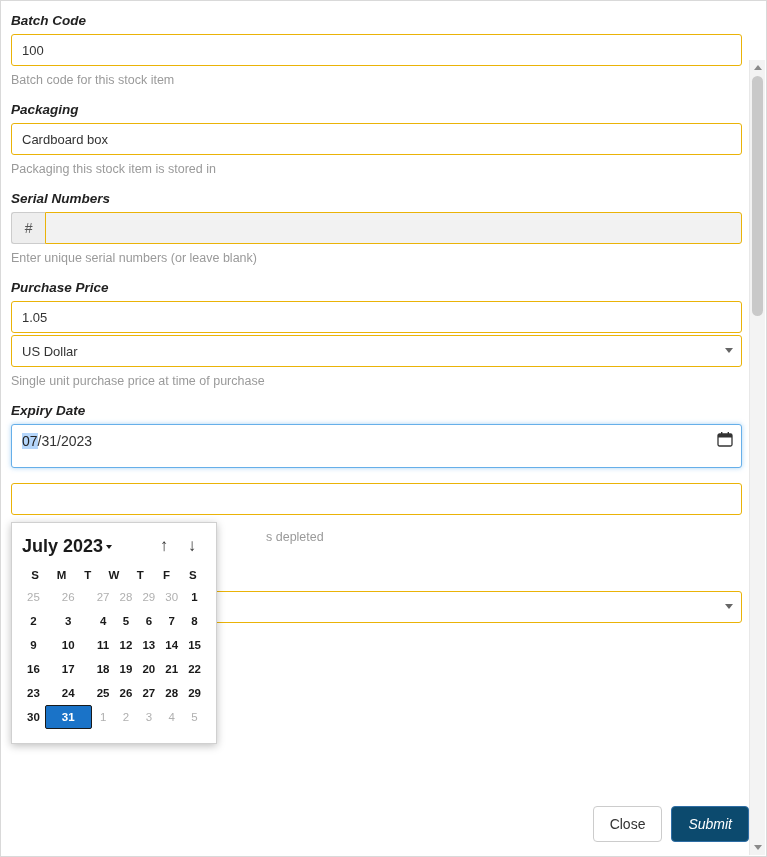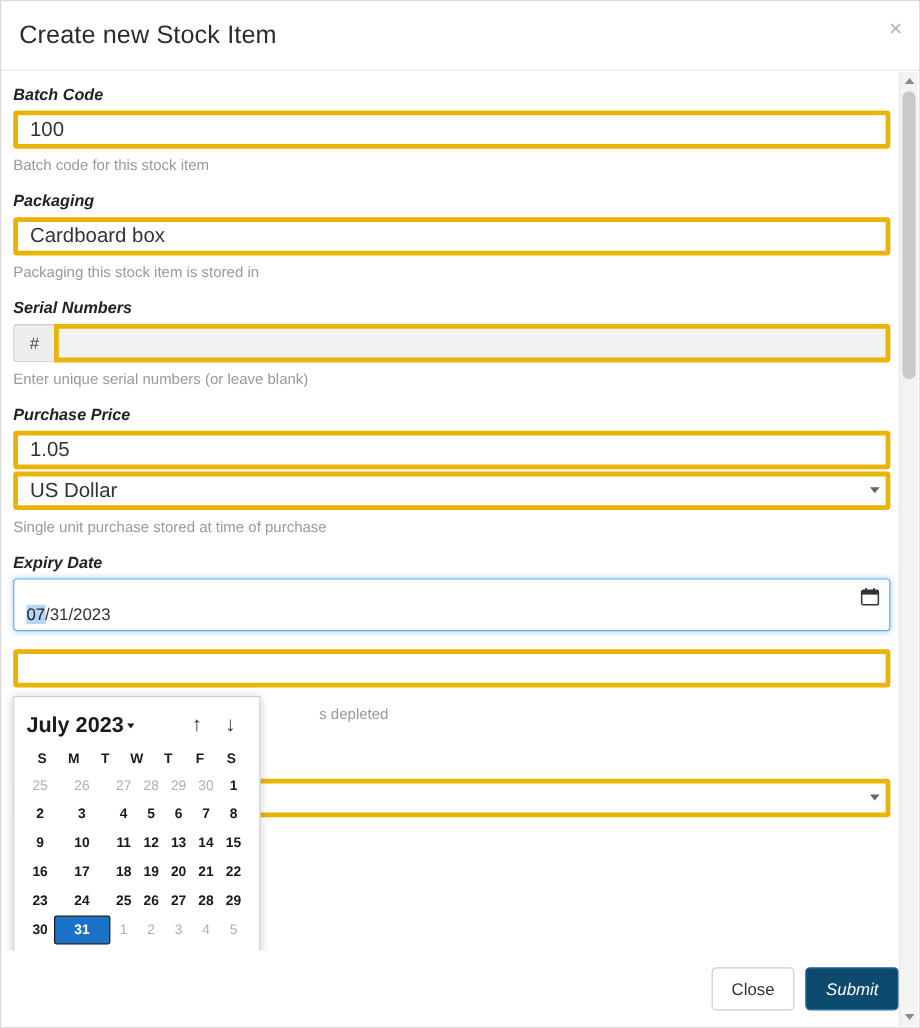--- a/index.html
+++ b/index.html
@@ -106,24 +106,24 @@
     margin: 0 0 6px 0;
     display: block;
     font-style: italic;
   }
   .field-input {
     display: block;
     width: 100%;
     box-sizing: border-box;
     height: 32px;
     padding: 5px 10px;
-    font-size: 17px;
+    font-size: 13px;
     color: #333333;
     background: #ffffff;
-    border: 4px solid #eab308;
+    border: 1px solid #eab308;
     border-radius: 3px;
     font-family: "Liberation Sans", sans-serif;
   }
   .field-help {
     font-size: 12.5px;
     color: #9a9a9a;
     margin: 7px 0 0 0;
     display: block;
   }
   .input-group {
@@ -169,21 +169,21 @@
     pointer-events: none;
   }
   .date-field {
     position: relative;
   }
   .date-input {
     display: block;
     width: 100%;
     box-sizing: border-box;
     height: 44px;
-    padding: 19px 10px;
+    padding: 6px 10px;
     font-size: 14px;
     color: #333333;
     background: #ffffff;
     border: 1px solid #66afe9;
     border-radius: 3px;
     box-shadow: 0 0 5px rgba(102,175,233,0.55);
     font-family: "Liberation Sans", sans-serif;
     line-height: 20px;
   }
   .date-seg-selected {
@@ -313,24 +313,20 @@
     text-align: right;
     padding: 6px 2px 2px 0;
   }
 </style>
 </head>
 <body>
 
 <div id="page">
   <div class="modal">
 
-    <div class="modal-header">
-      <div class="modal-title">Create new Stock Item</div>
-      <button class="modal-close">×</button>
-    </div>
 
     <div class="modal-body">
 
       <div class="field-group">
         <label class="field-label">Batch Code</label>
         <input class="field-input" value="100" style="">
         <span class="field-help">Batch code for this stock item</span>
       </div>
 
       <div class="field-group">
@@ -348,21 +344,21 @@
         <span class="field-help">Enter unique serial numbers (or leave blank)</span>
       </div>
 
       <div class="field-group">
         <label class="field-label">Purchase Price</label>
         <input class="field-input" value="1.05" style="">
         <div class="select-wrap" style="margin-top:2px;">
           <input class="field-input" readonly="" value="US Dollar" style="">
           <span class="select-caret"></span>
         </div>
-        <span class="field-help">Single unit purchase stored at time of purchase</span>
+        <span class="field-help">Single unit purchase price at time of purchase</span>
       </div>
 
       <div class="field-group">
         <label class="field-label">Expiry Date</label>
         <div class="date-field">
           <div class="date-input"><span class="date-seg-selected">07</span><span>/31/2023</span></div>
           <span class="date-picker-icon">
             <svg width="16" height="16" viewBox="0 0 16 16">
               <rect x="1" y="3" width="14" height="12" rx="1.5" fill="none" stroke="#333" stroke-width="1.3"></rect>
               <rect x="1" y="3" width="14" height="3.5" fill="#333"></rect>

